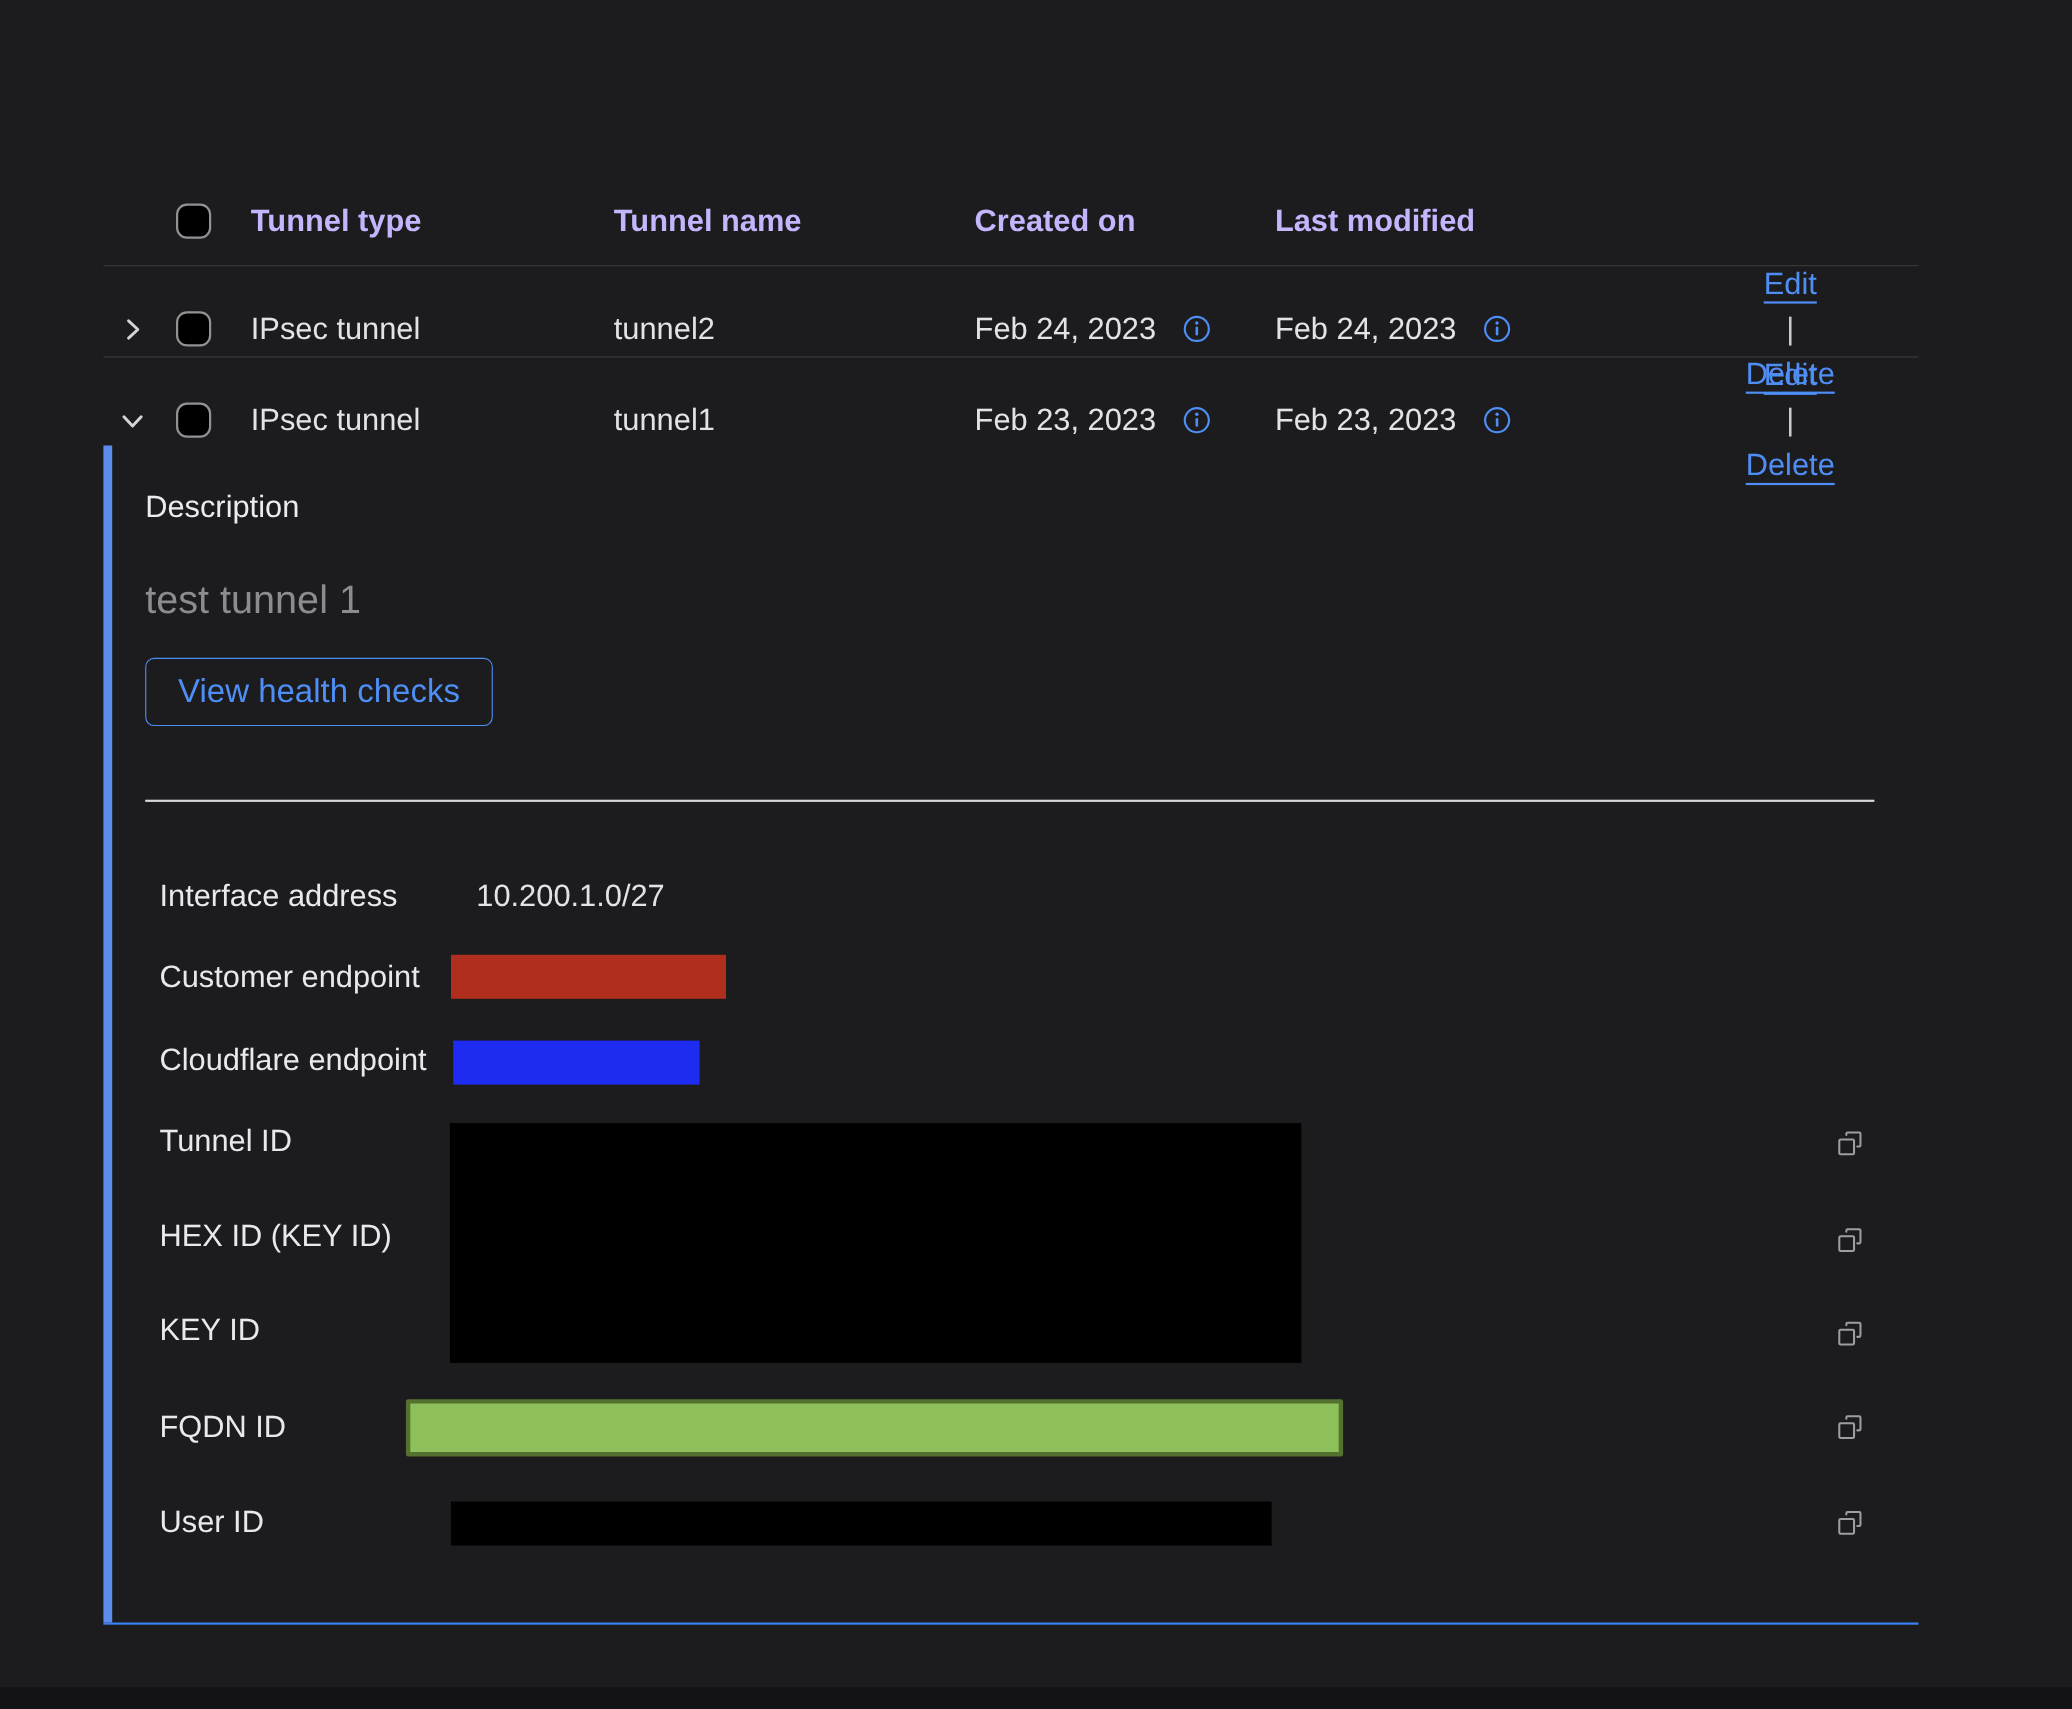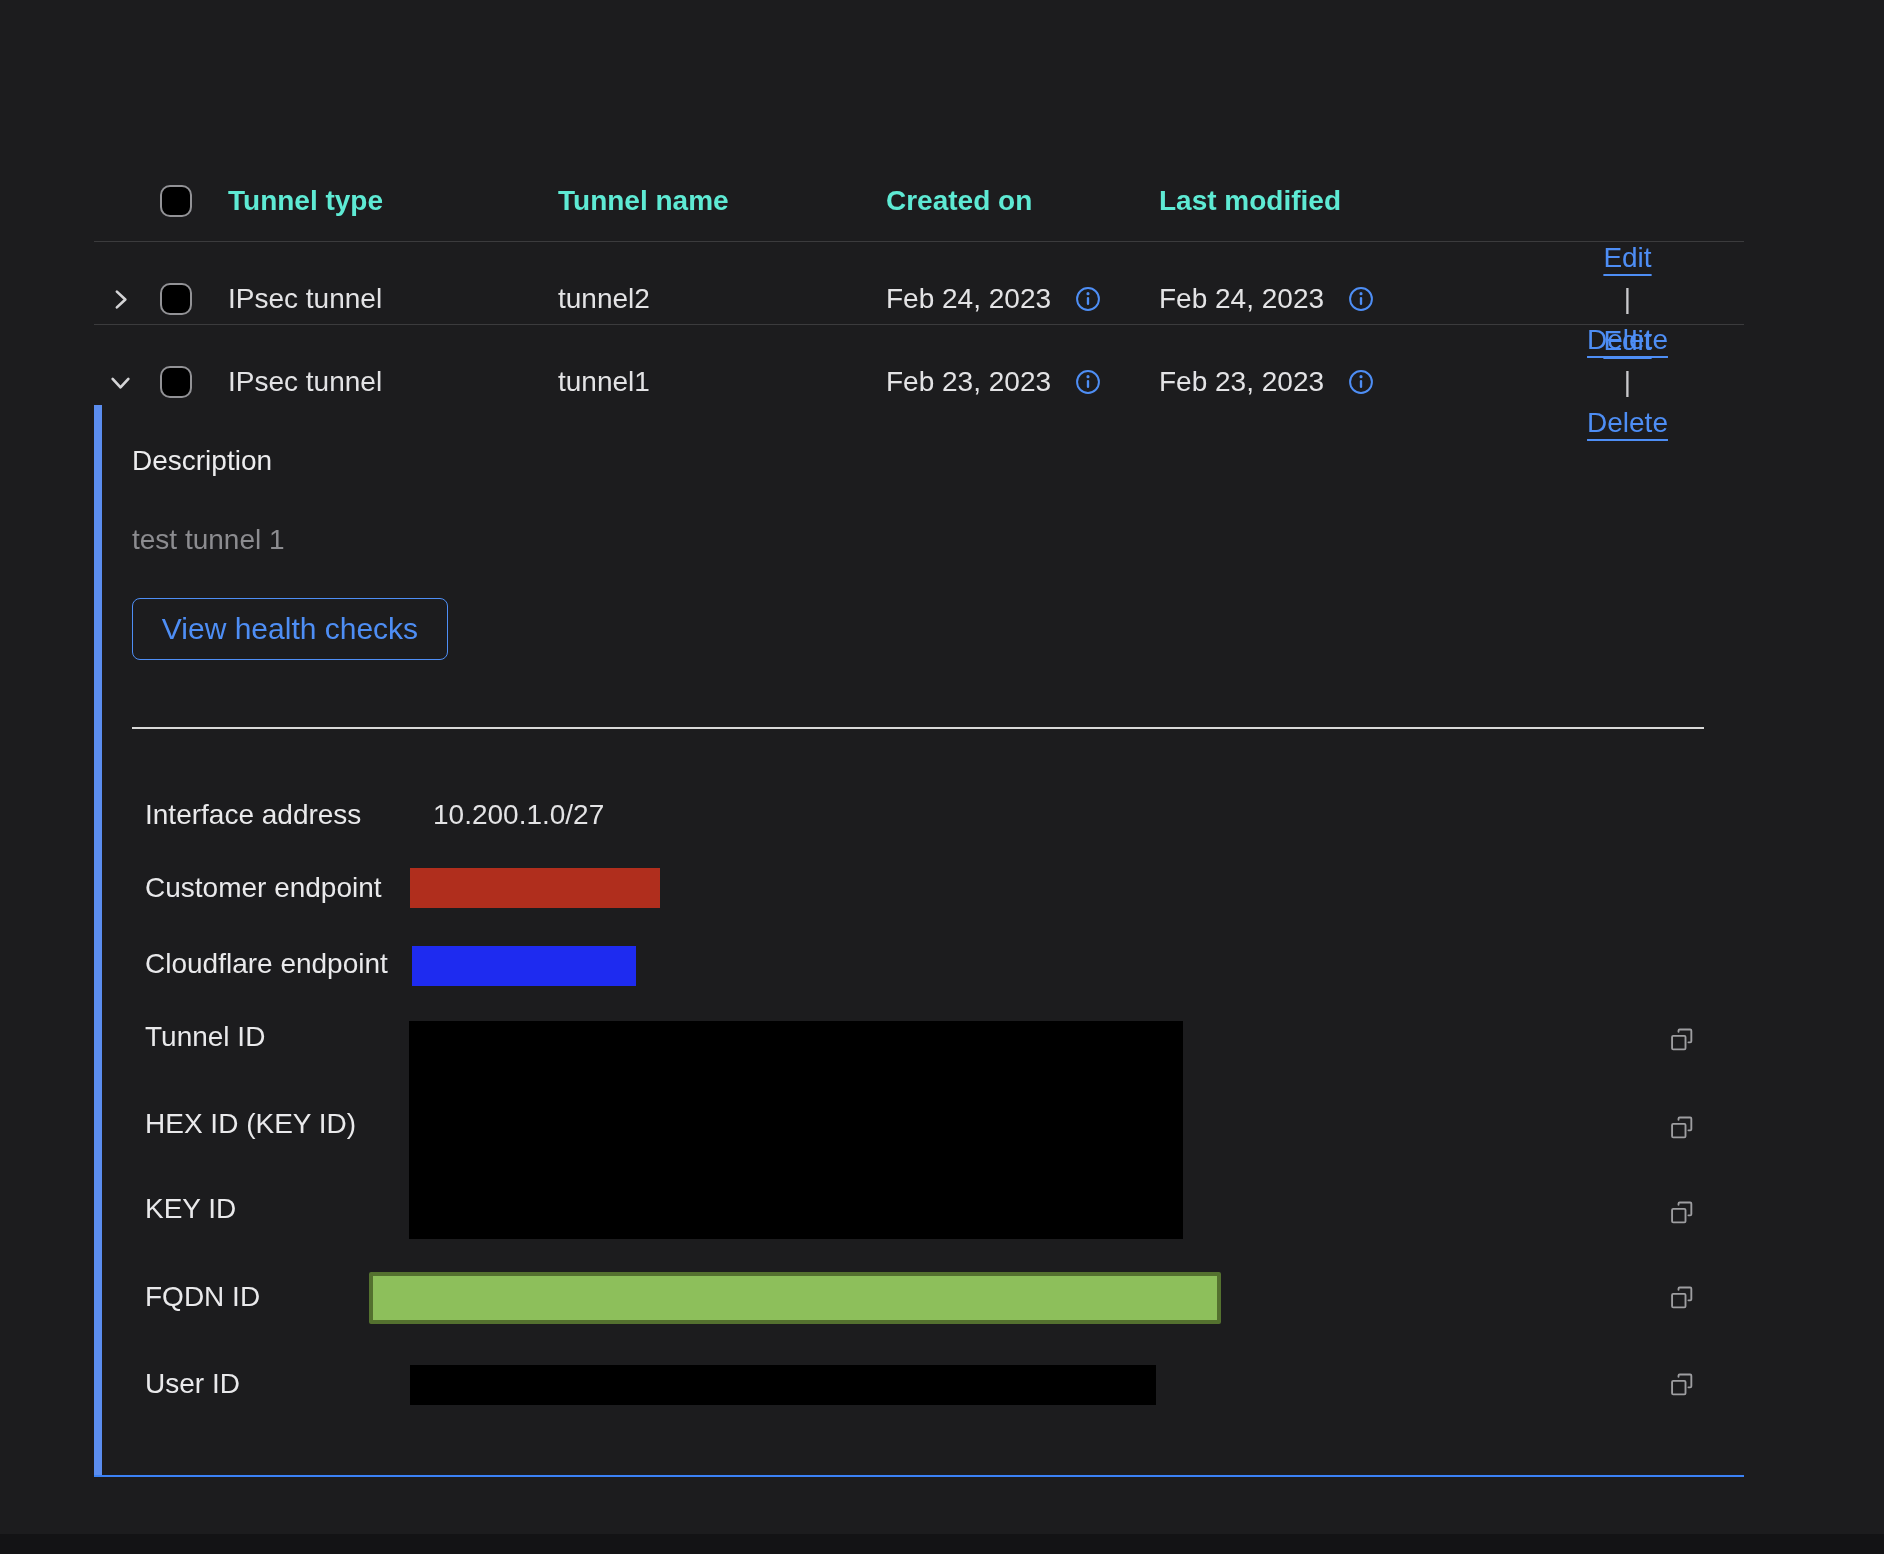--- a/index.html
+++ b/index.html
@@ -43,21 +43,21 @@
   .trow {
     display: grid;
     grid-template-columns: 66px 68px 330px 328px 273px 382px 203px;
     align-items: center;
   }
   .thead {
     height: 82px;
     border-bottom: 1px solid #3b3b3d;
     font-weight: 700;
     font-size: 28px;
-    color: #5eead4;
+    color: #c4b5fd;
   }
   .tbody-row { height: 83px; border-bottom: 1px solid #3b3b3d; font-size: 28px; color: #e3e3e5; }
   .tbody-row.expanded-row { height: 80px; border-bottom: none; }
 
   .cell-chevron { display: flex; align-items: center; padding-left: 12px; }
   .chevron-btn { background: none; border: none; cursor: pointer; display: flex; padding: 0; }
 
   .checkbox {
     width: 32px; height: 32px;
     border: 2px solid #929296;
@@ -93,21 +93,21 @@
     height: 1072px;
     border-bottom: 2px solid #3b82f6;
   }
   .accent-bar {
     position: absolute;
     left: 0; top: 0;
     width: 8px; height: 100%;
     background: #5b8def;
   }
   .desc-label { position: absolute; left: 38px; top: 40px; font-size: 28px; color: #ececee; }
-  .desc-value { position: absolute; left: 38px; top: 119px; font-size: 28px; color: #8c8c90; }
+  .desc-value { position: absolute; left: 38px; top: 119px; font-size: 36px; color: #8c8c90; }
 
   .health-btn {
     position: absolute;
     left: 38px; top: 193px;
     width: 316px; height: 62px;
     display: flex; align-items: center; justify-content: center;
     background: transparent;
     border: 1.5px solid #4e8ef5;
     border-radius: 8px;
     color: #4e8ef5;

